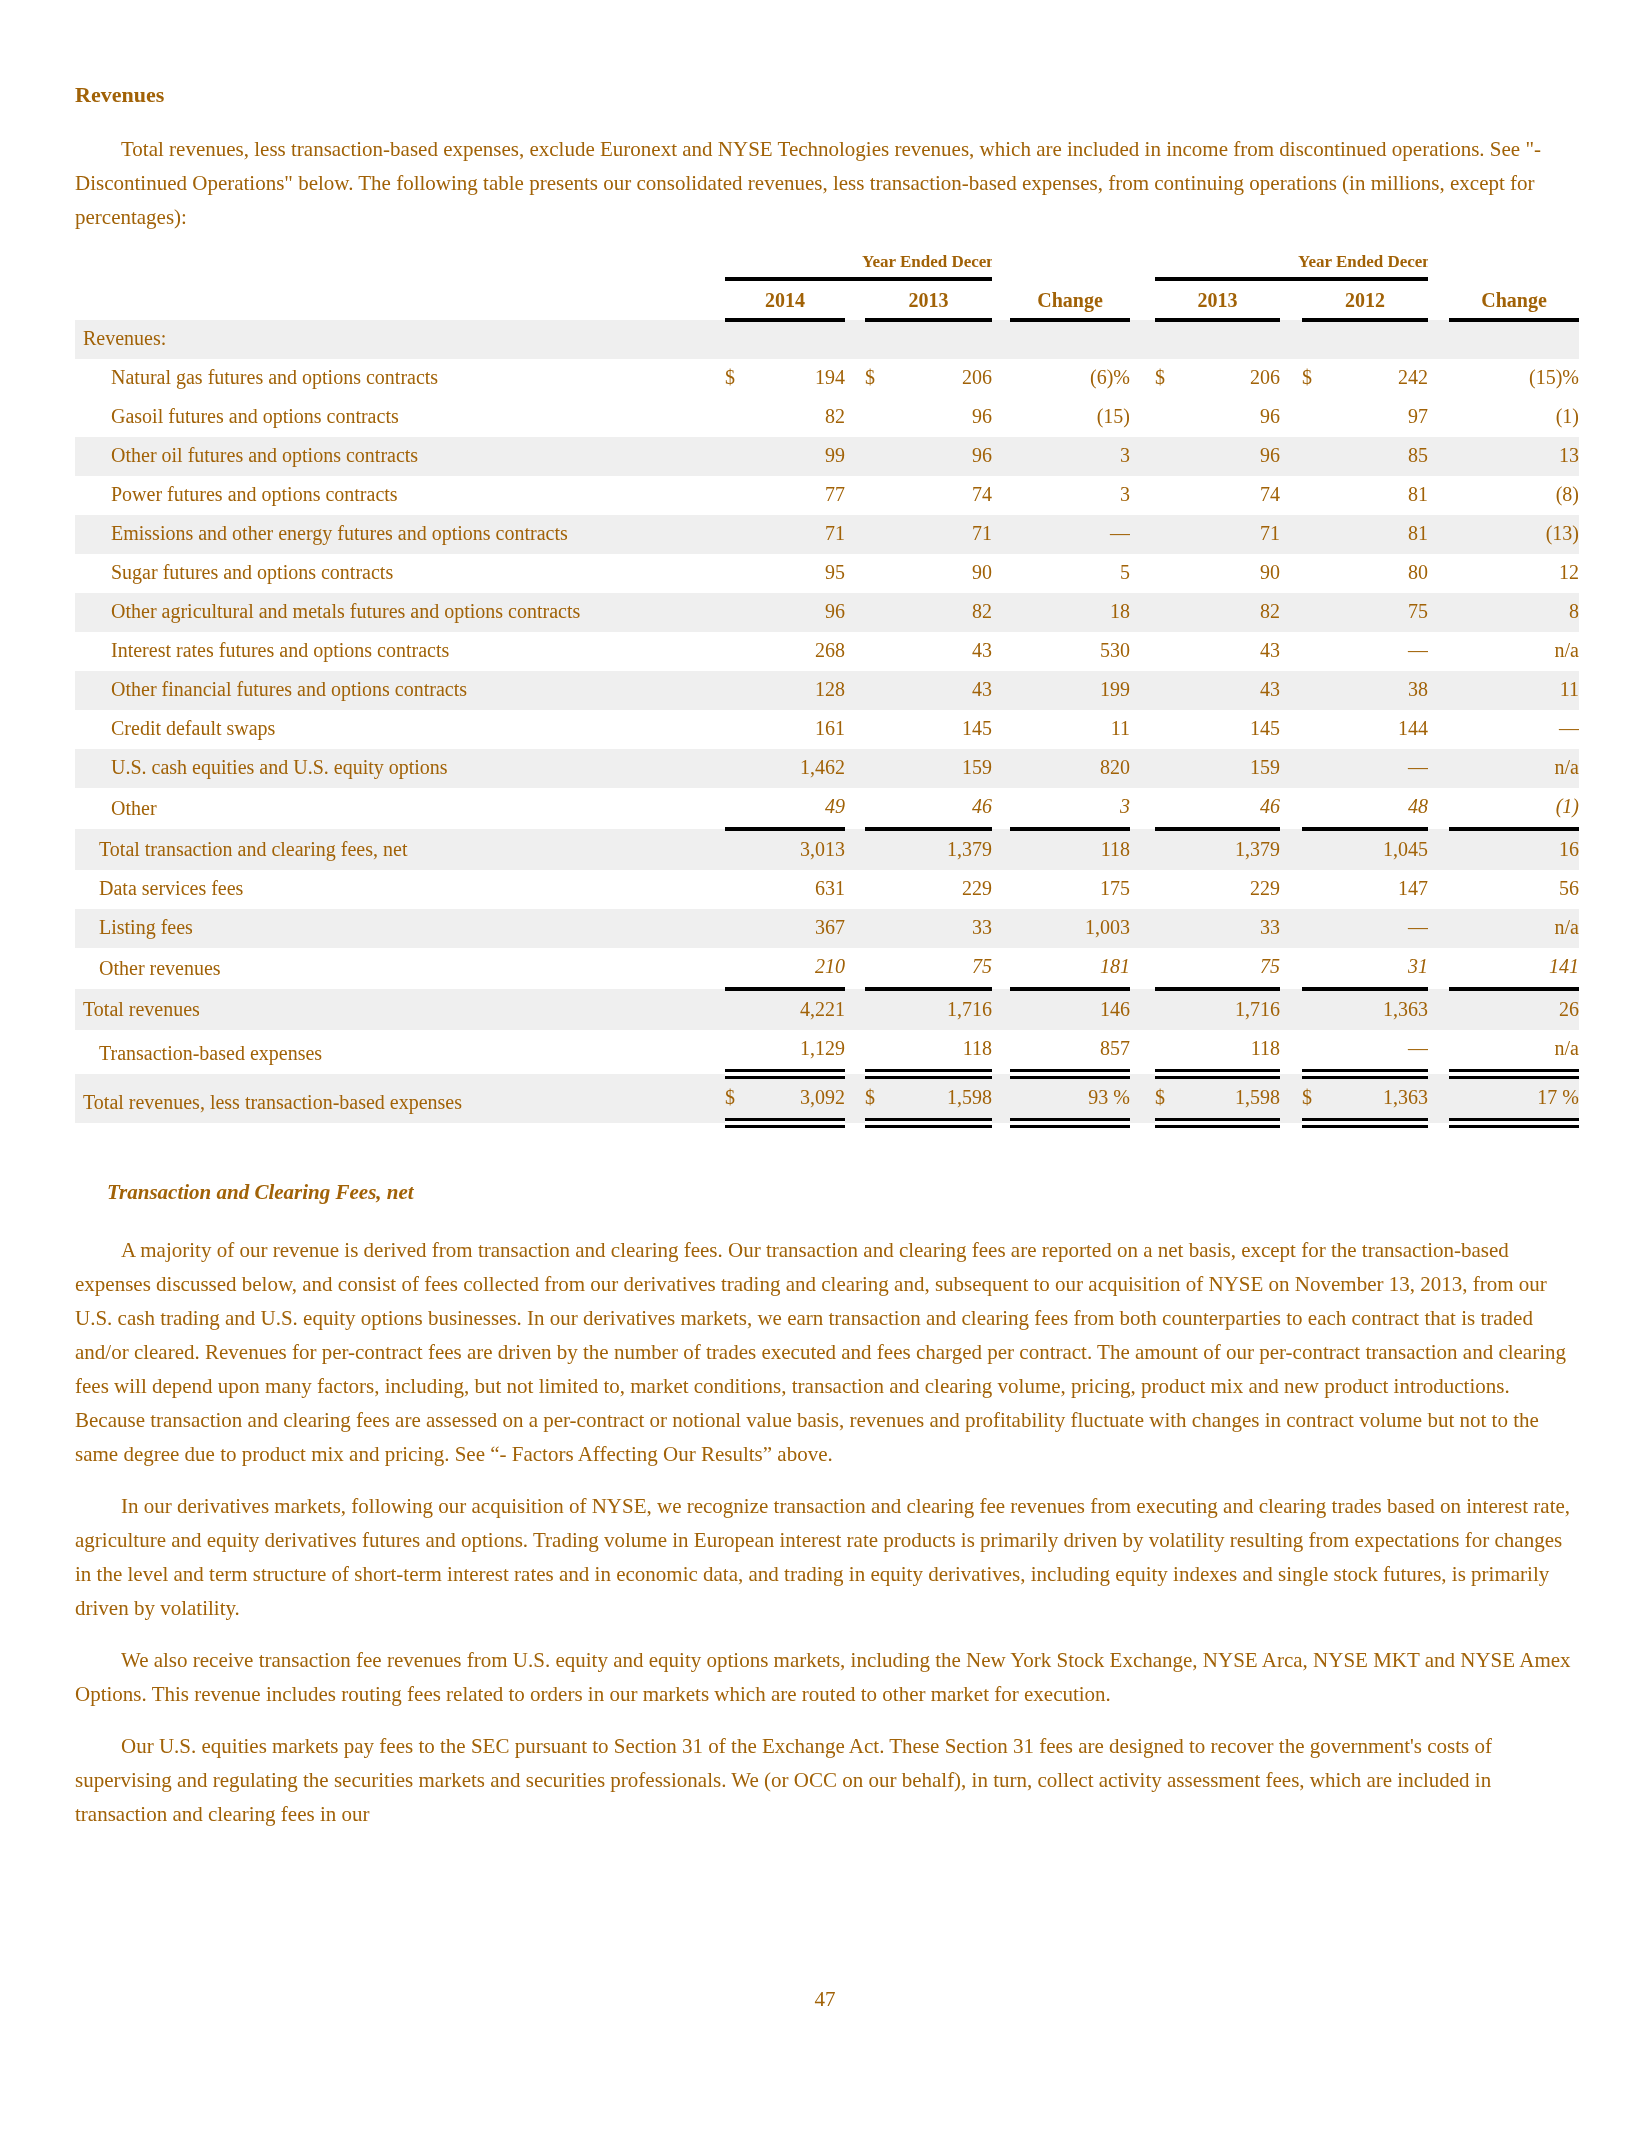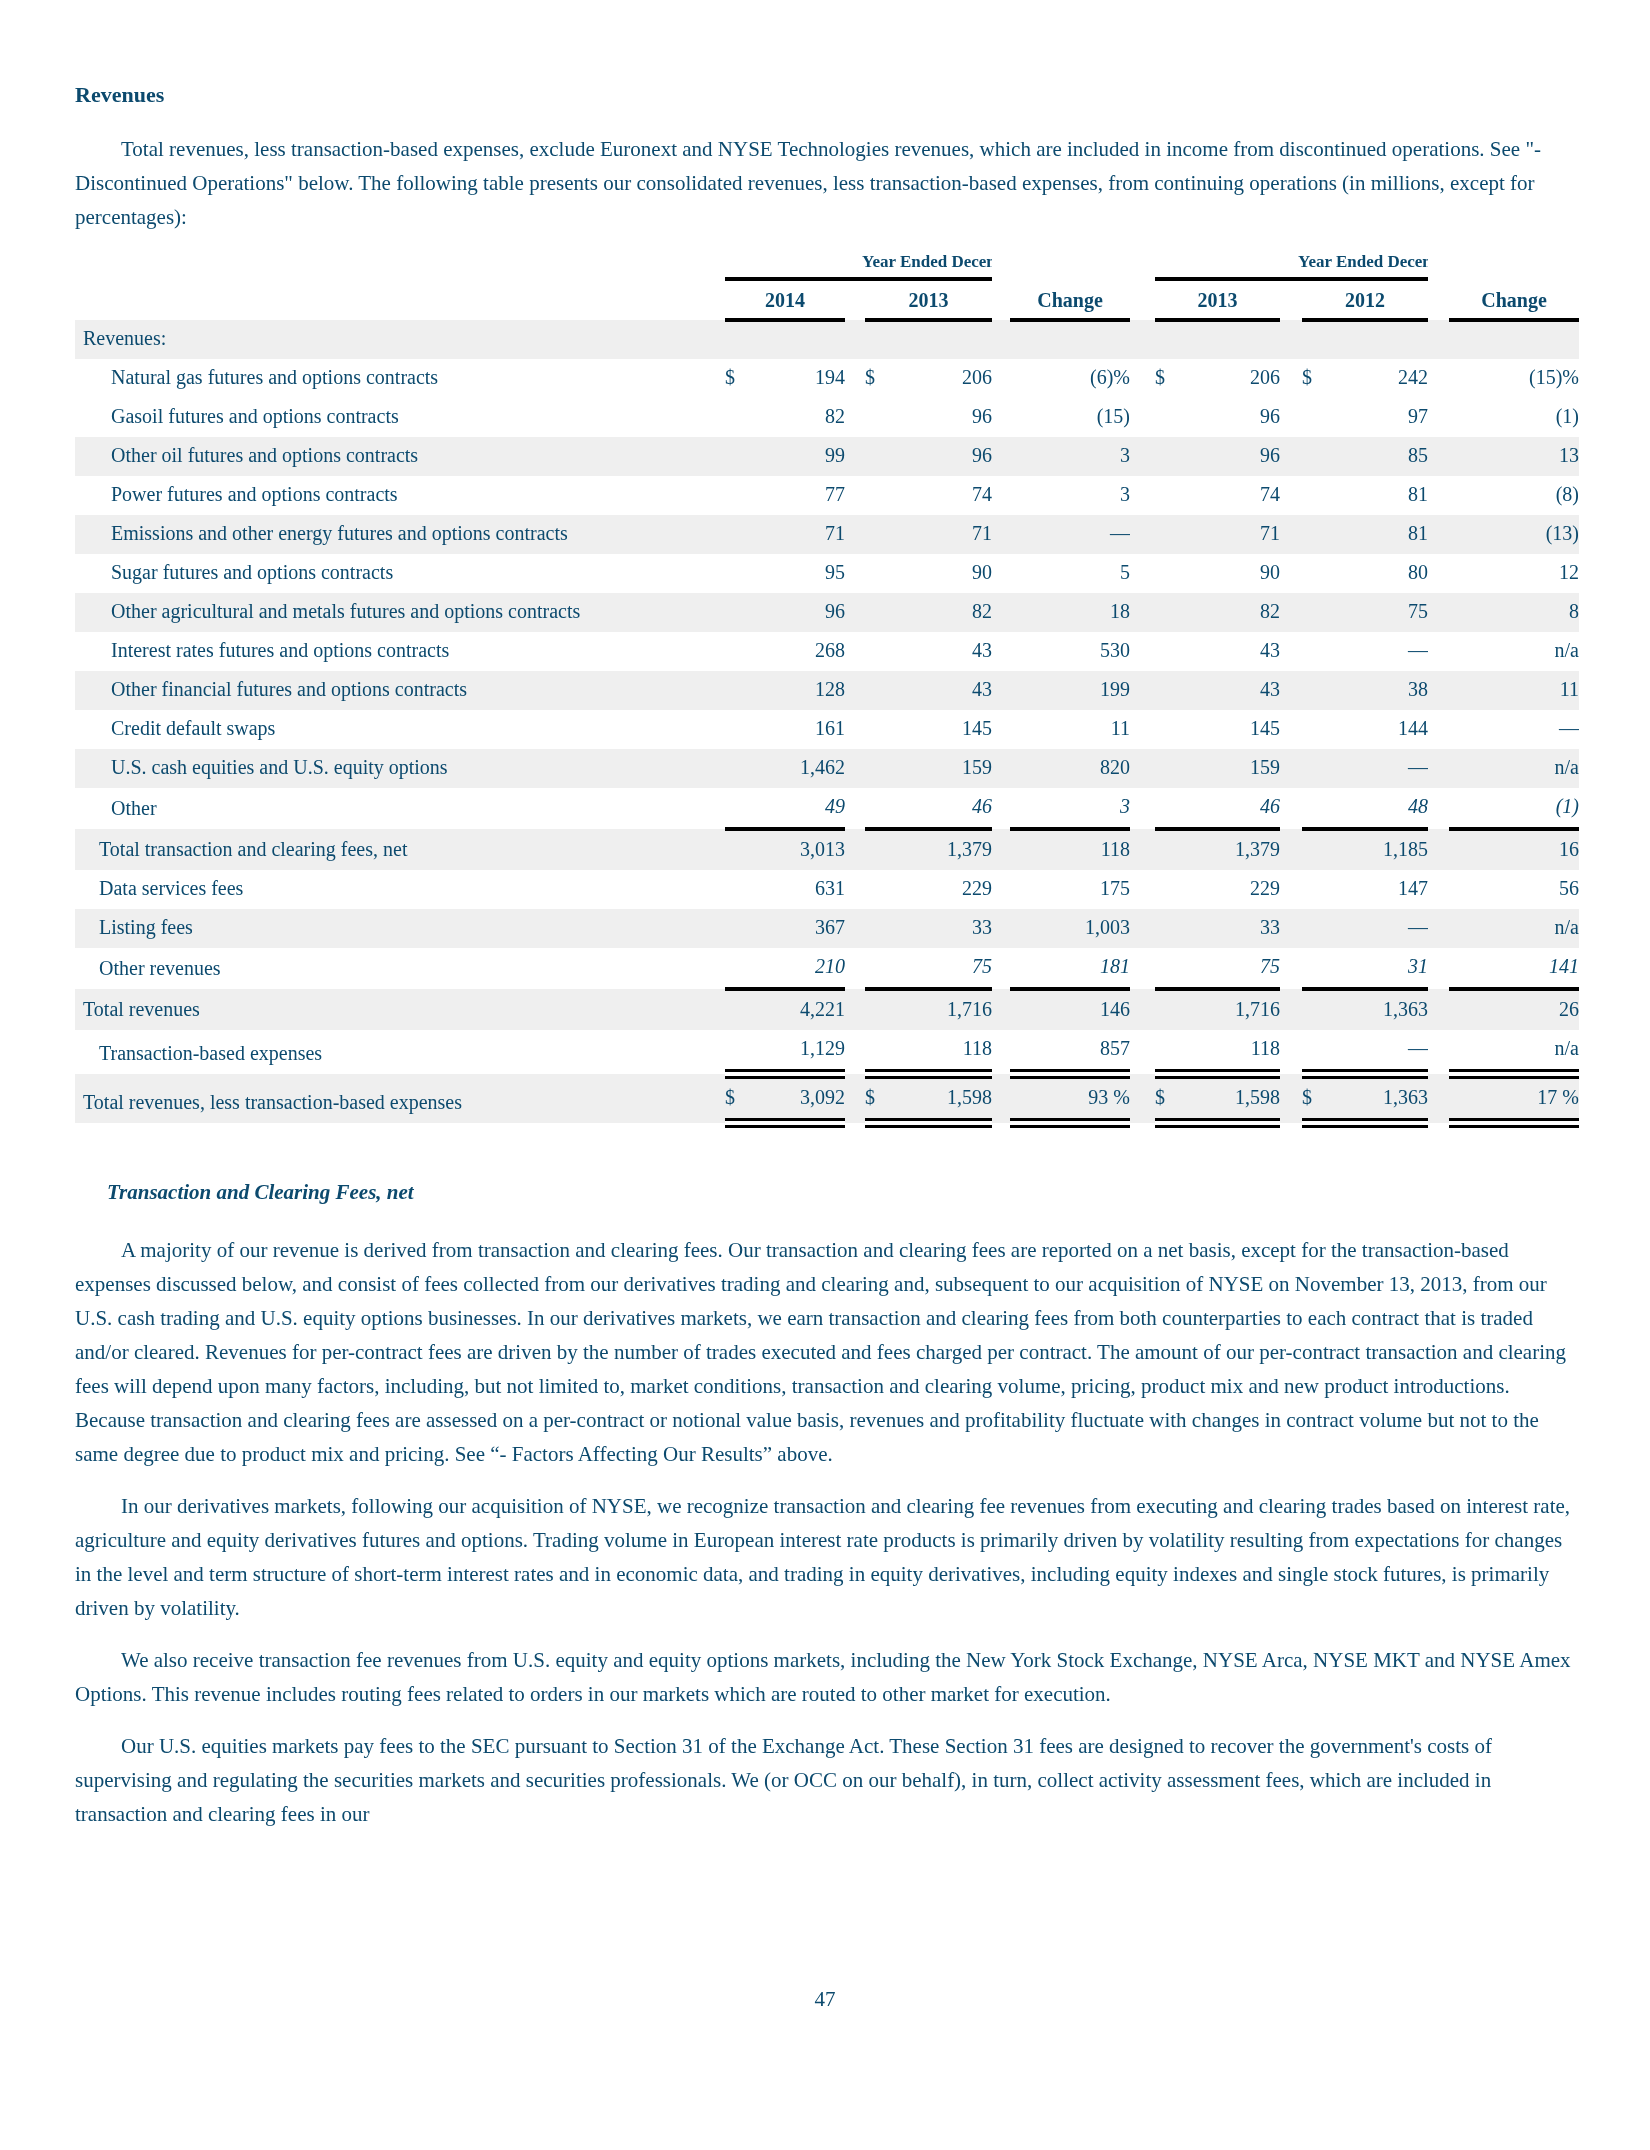--- a/index.html
+++ b/index.html
@@ -1,19 +1,19 @@
 <!DOCTYPE html>
 <html><head>
 <meta charset="utf-8">
 <style>
   html,body{margin:0;padding:0;background:#fff;}
   .page{
     width:1650px;height:2058px;box-sizing:border-box;
     padding:82px 75px 8px 75px;position:relative;
-    font-family:"Liberation Serif",serif;color:#0c4a6e;background:#fff;
+    font-family:"Liberation Serif",serif;color:#a16207;background:#fff;
   }
   .h-rev{font-size:22px;font-weight:bold;margin:0 0 24px 0;}
   .body-p{font-size:21px;line-height:34px;margin:0 0 18px 0;text-indent:46px;text-align:left;}
   .h-tcf{font-size:21px;font-weight:bold;font-style:italic;margin:52px 0 28px 32px;}
 
   table.rev{border-collapse:collapse;table-layout:fixed;width:1500px;margin:14px 0 0 0;}
   table.rev td{font-size:20px;padding:7px 0 9px 0;vertical-align:bottom;overflow:hidden;white-space:nowrap;}
   td.lbl{text-align:left;}
   .ind0{padding-left:8px !important;font-family:Liberation Serif, serif;}
   .ind1{padding-left:24px !important;}
@@ -329,21 +329,21 @@
           <td class="sp"></td>
           <td class="d"></td>
           <td class="n">1,379</td>
           <td class="sp"></td>
           <td class="chg">118</td>
           <td class="sp"></td>
           <td class="d"></td>
           <td class="n">1,379</td>
           <td class="sp"></td>
           <td class="d"></td>
-          <td class="n">1,185</td>
+          <td class="n">1,045</td>
           <td class="sp"></td>
           <td class="chg">16</td>
         </tr>
         <tr>
           <td class="lbl ind1">Data services fees</td>
           <td class="d"></td>
           <td class="n">631</td>
           <td class="sp"></td>
           <td class="d"></td>
           <td class="n">229</td>

